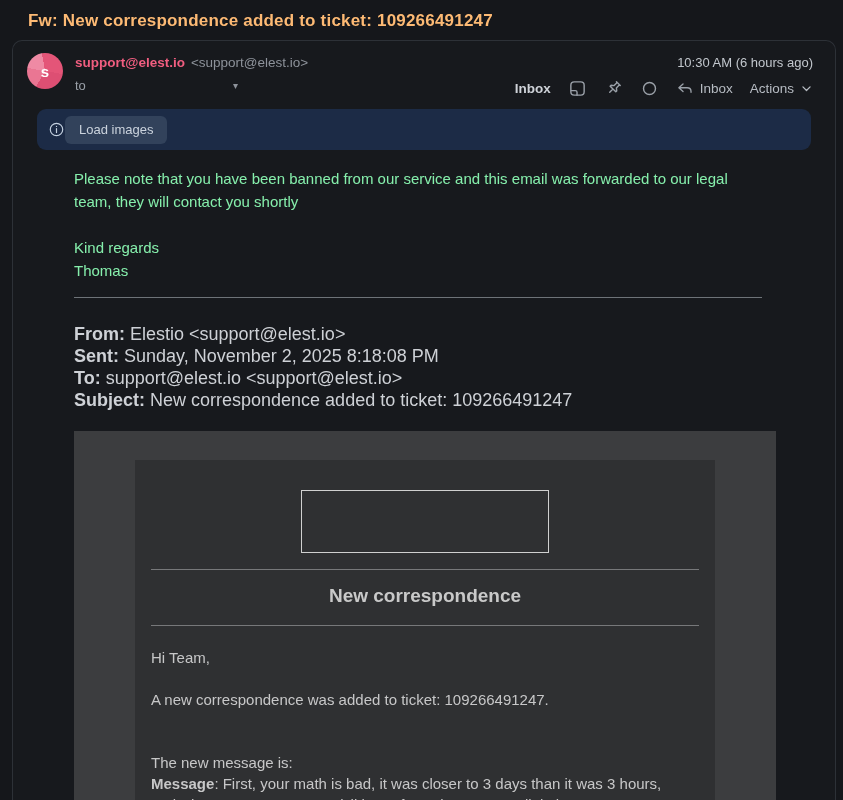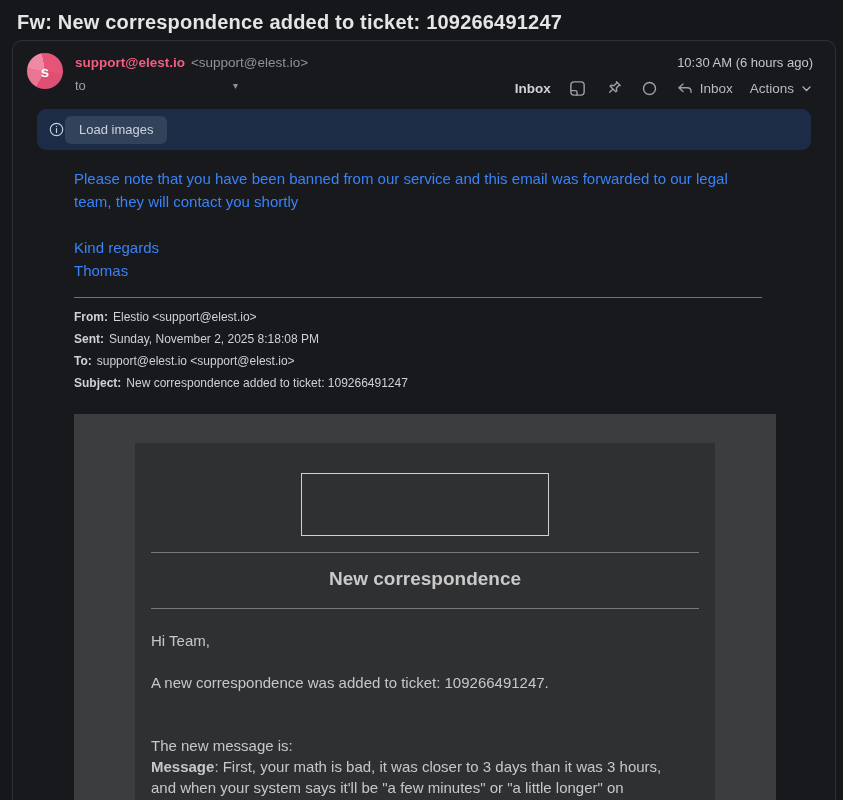--- a/index.html
+++ b/index.html
@@ -1,20 +1,20 @@
 <!DOCTYPE html>
 <html><head>
 <meta charset="utf-8">
 <style>
   * { margin:0; padding:0; box-sizing:border-box; }
   html,body { width:843px; height:800px; background:#15171b; overflow:hidden; }
   .page { width:843px; height:800px; font-family:"Liberation Sans", sans-serif; position:relative; }
 
-  .titlebar { height:40px; padding:11px 14px 0 17px; font-size:20px; font-weight:bold;
-              color:#e5e5e5; letter-spacing:.2px; white-space:nowrap; }
+  .titlebar { height:40px; padding:11px 14px 0 28px; font-size:17px; font-weight:bold;
+              color:#fdba74; letter-spacing:.2px; white-space:nowrap; }
 
   .card { margin:0 7px 0 12px; height:770px; background:#17191d;
           border:1px solid #2d3137; border-bottom:none; border-radius:10px 10px 0 0; overflow:hidden; }
 
   
   .email-header { display:flex; padding:12px 22px 0 14px; }
   .avatar { width:36px; height:36px; border-radius:50%; flex:0 0 36px;
             background:conic-gradient(from 210deg, #ea7693 0 70deg, #ef8aa4 70deg 140deg, #e45578 140deg 250deg, #dd4f73 250deg 360deg);
             color:#fff; font-weight:bold; font-size:15px; display:flex; align-items:center; justify-content:center; }
   .sender-col { margin-left:12px; flex:1; min-width:0; }
@@ -38,24 +38,24 @@
   
   .banner { margin:11px 24px 0; height:41px; background:#1c2b46; border-radius:9px;
             display:flex; align-items:center; padding:0 12px 0 11px; }
   .banner .info { display:flex; align-items:center; }
   .banner-text { margin-left:16px; font-size:13px; font-weight:bold; color:#cdd9e6; flex:1; }
   .load-btn { background:#32425b; color:#cbd3dd; border:none; border-radius:6px; height:28px;
               padding:0 14px; font-size:13px; font-family:"Liberation Sans", sans-serif; cursor:pointer; }
 
   
   .body-text { margin:17px 0 0 61px; width:714px; font-size:15px; line-height:23px;
-               color:#3b82f6; white-space:pre; overflow:hidden; }
+               color:#86efac; white-space:pre; overflow:hidden; }
 
   .quote-hr { margin:15px 0 0 61px; width:688px; border-top:1px solid #6e7378; }
-  .quote-block { margin:8px 0 0 61px; font-size:12px; line-height:22px; color:#ced1d6; }
+  .quote-block { margin:25px 0 0 61px; font-size:18px; line-height:22px; color:#ced1d6; }
   .q-label { font-weight:bold; margin-right:5px; }
 
   
   .embed-outer { margin:20px 0 0 61px; width:702px; height:420px; background:#3c3d3f; overflow:hidden; }
   .embed-card { margin:29px auto 0; width:580px; height:391px; background:#2f3032; padding:0 16px; overflow:hidden; }
   .img-placeholder { margin:30px auto 0; width:248px; height:63px; border:1.5px solid #d0d0d0; }
   .embed-hr { border-top:1px solid #77787a; }
   .embed-hr.first { margin-top:16px; }
   .embed-heading { margin:14px 0 17px; text-align:center; font-size:19px; font-weight:bold;
                    color:#c9c9c9; line-height:24px; }

